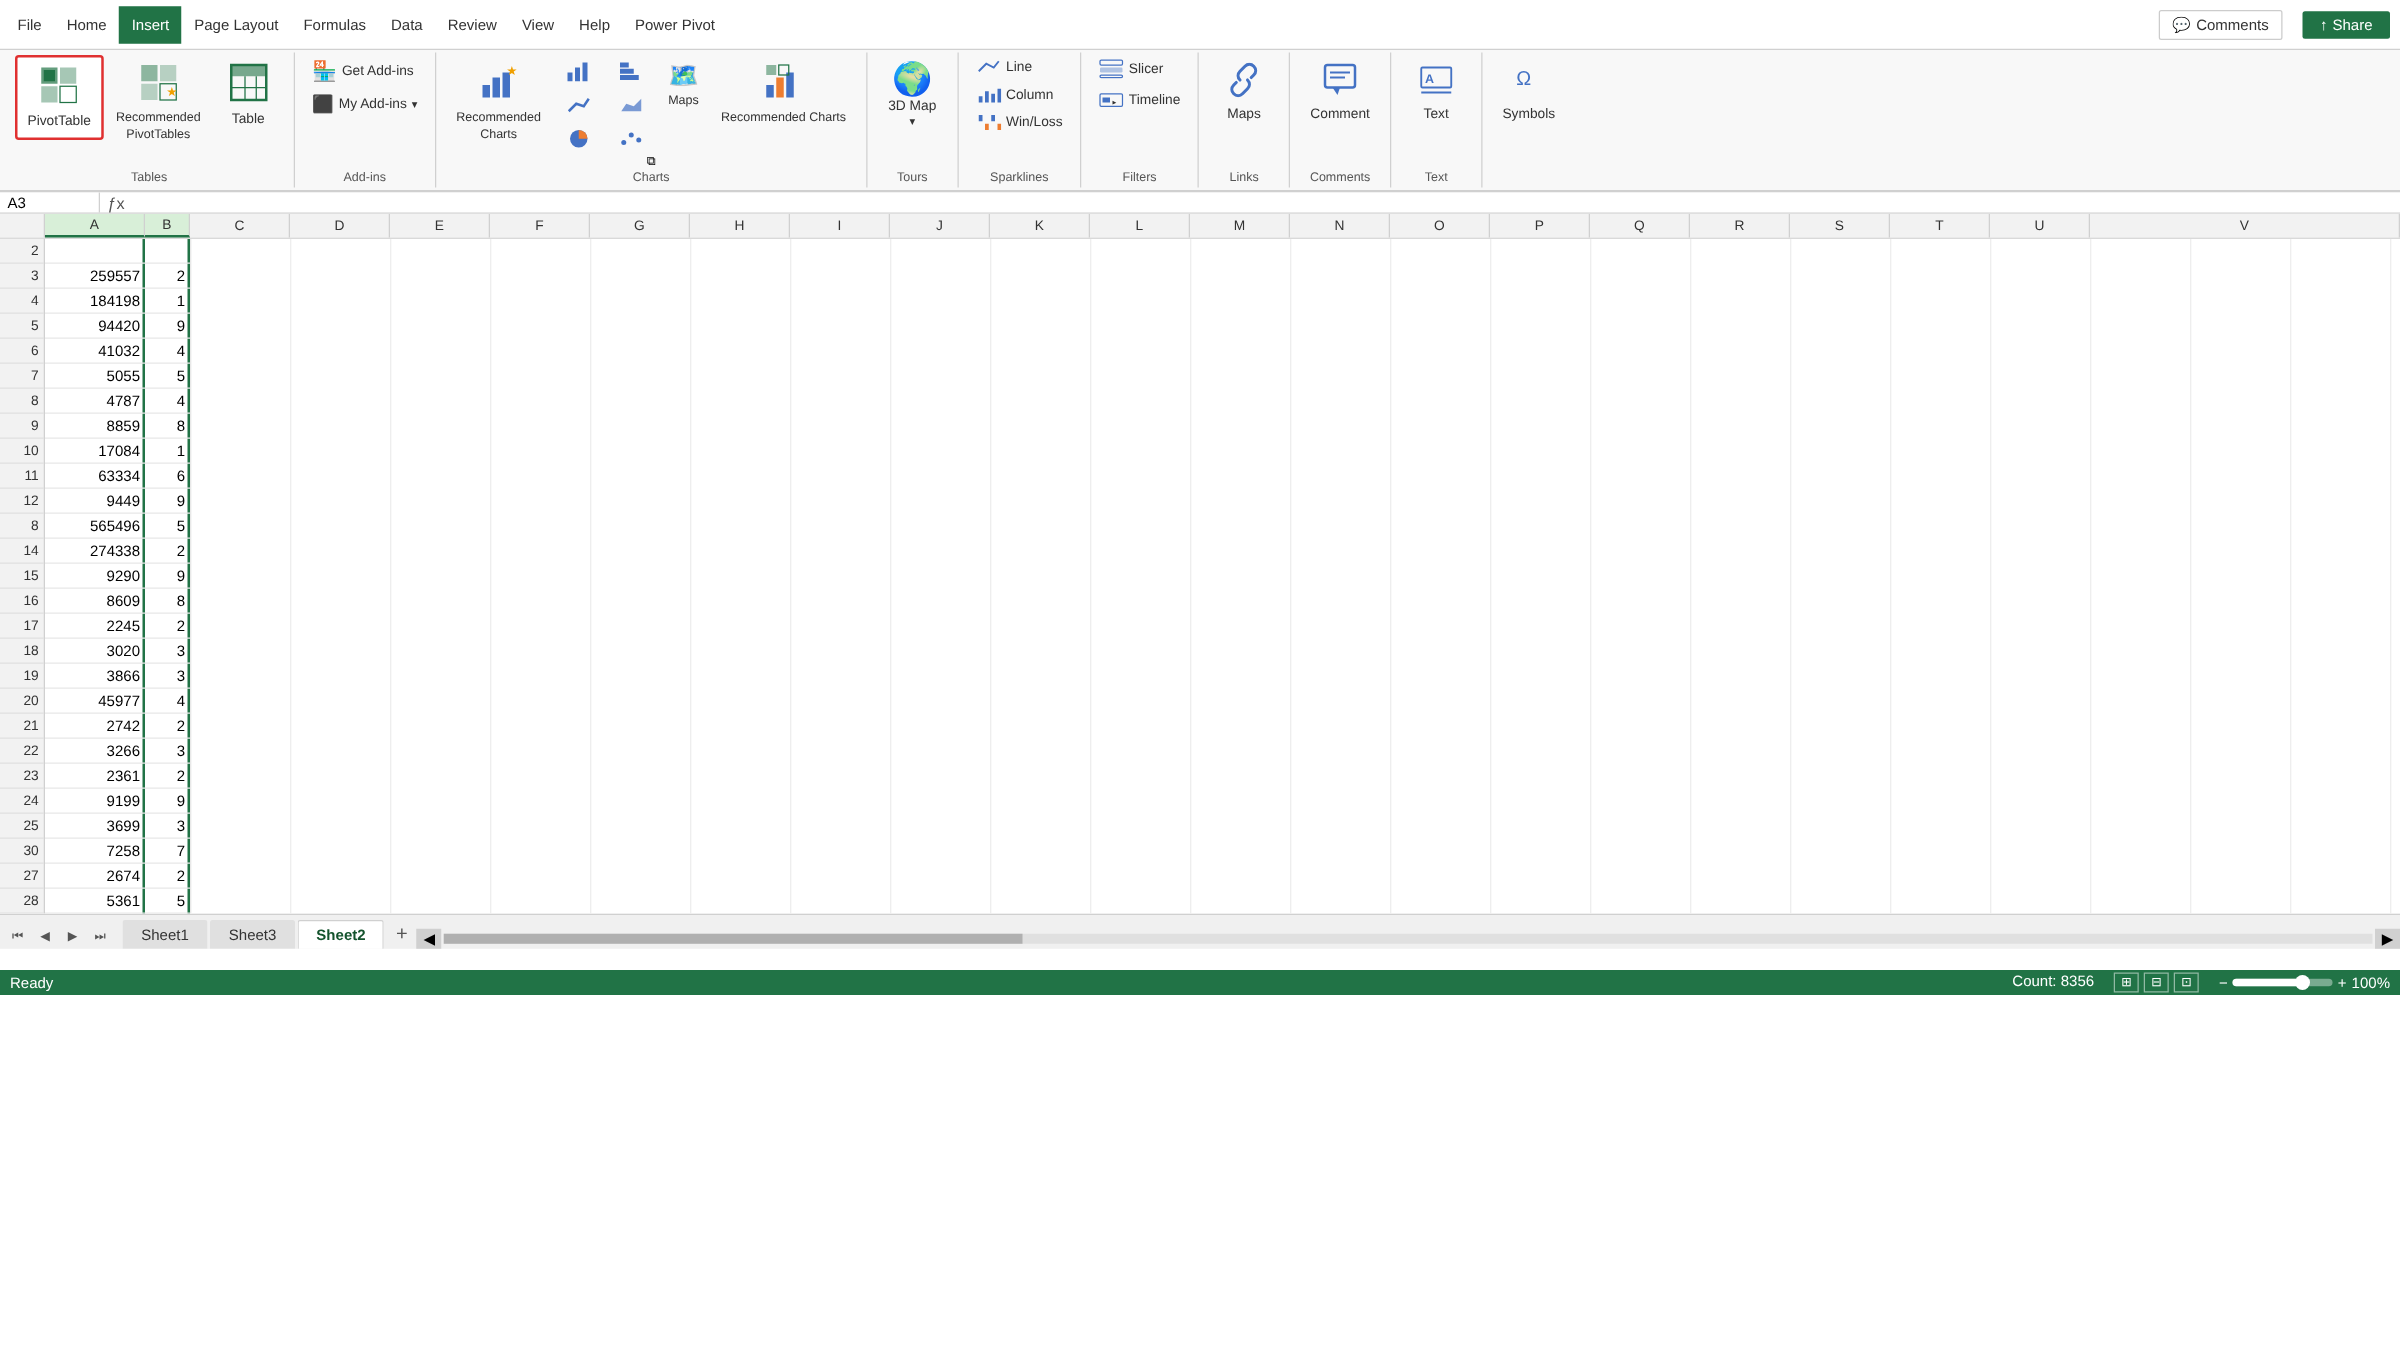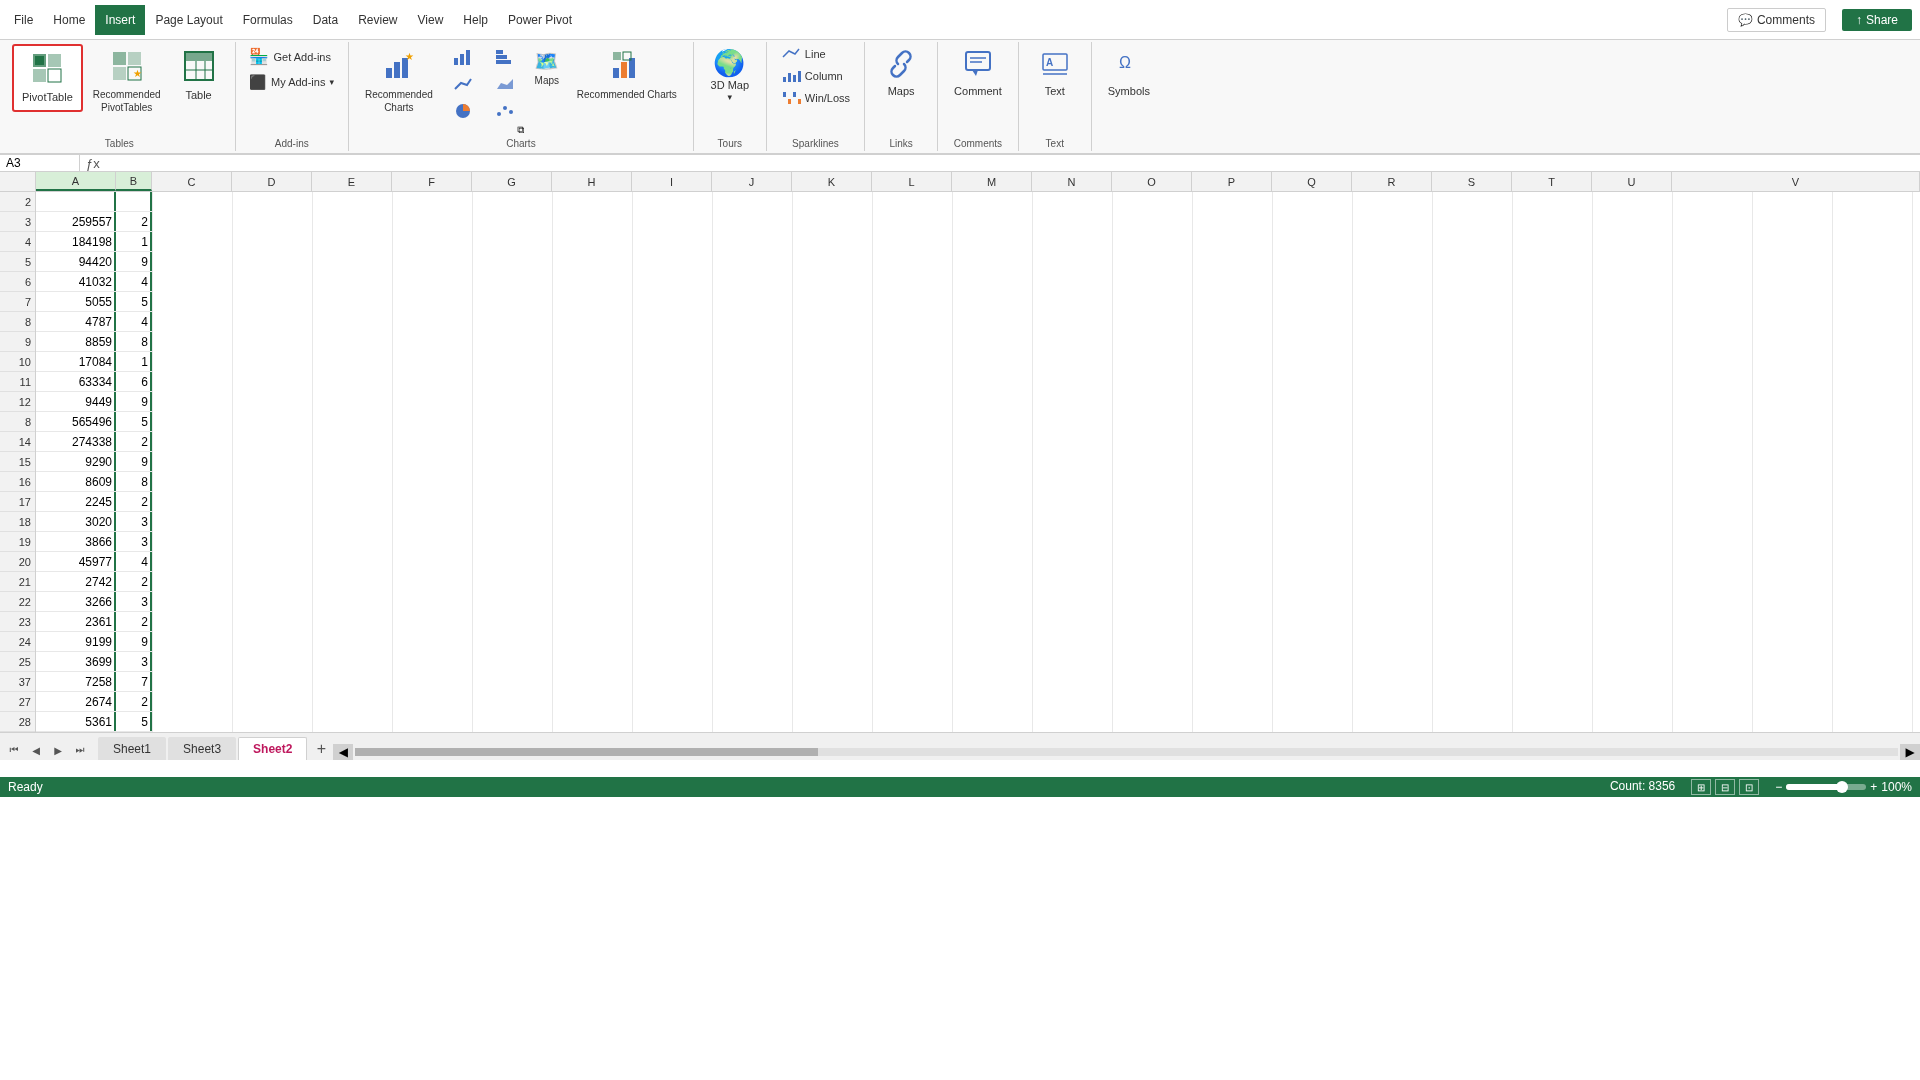--- a/index.html
+++ b/index.html
@@ -268,21 +268,21 @@
       color: #333;
       border: 1px solid transparent;
       border-bottom: none;
       border-radius: 2px 2px 0 0;
       background: #e0e0e0;
       margin-right: 2px;
     }
     .sheet-tab.active {
       background: #fff;
       border-color: #d0d0d0;
-      color: #be185d;
+      color: #14532d;
       font-weight: 600;
     }
     .sheet-add-btn {
       width: 24px;
       height: 22px;
       display: flex;
       align-items: center;
       justify-content: center;
       cursor: pointer;
       font-size: 16px;
@@ -533,20 +533,41 @@
           <rect x="7" y="8" width="3" height="5" fill="#ED7D31"></rect>
           <rect x="12" y="1" width="3" height="5" fill="#4472C4"></rect>
           <rect x="17" y="8" width="3" height="5" fill="#ED7D31"></rect>
         </svg>
         <span>Win/Loss</span>
       </div>
     </div>
     <div class="ribbon-group-label">Sparklines</div>
   </div>
 
+  <div class="ribbon-group">
+    <div class="ribbon-items" style="flex-direction:column; gap: 4px;">
+      <div class="ribbon-btn-small">
+        <svg width="20" height="16" viewBox="0 0 20 16">
+          <rect x="1" y="1" width="18" height="4" rx="1" fill="none" stroke="#4472C4" stroke-width="1"></rect>
+          <rect x="1" y="7" width="18" height="4" rx="1" fill="#4472C4" opacity="0.4"></rect>
+          <rect x="1" y="13" width="18" height="2" rx="1" fill="none" stroke="#4472C4" stroke-width="1"></rect>
+        </svg>
+        <span>Slicer</span>
+      </div>
+      <div class="ribbon-btn-small">
+        <svg width="20" height="14" viewBox="0 0 20 14">
+          <rect x="1" y="2" width="18" height="10" rx="1" fill="none" stroke="#4472C4" stroke-width="1"></rect>
+          <rect x="3" y="5" width="6" height="4" fill="#4472C4"></rect>
+          <text x="11" y="10" font-size="4" fill="#333">▶</text>
+        </svg>
+        <span>Timeline</span>
+      </div>
+    </div>
+    <div class="ribbon-group-label">Filters</div>
+  </div>
 
   <div class="ribbon-group">
     <div class="ribbon-items">
       <div class="ribbon-btn large">
         <div class="ribbon-icon">
           <svg width="28" height="28" viewBox="0 0 28 28">
             <path d="M8,16 L6,18 C4,20 4,23 6,25 C8,27 11,27 13,25 L17,21 C19,19 19,16 17,14" fill="none" stroke="#4472C4" stroke-width="2.5" stroke-linecap="round"></path>
             <path d="M20,12 L22,10 C24,8 24,5 22,3 C20,1 17,1 15,3 L11,7 C9,9 9,12 11,14" fill="none" stroke="#4472C4" stroke-width="2.5" stroke-linecap="round"></path>
           </svg>
         </div>
@@ -658,21 +679,21 @@
       <div class="row-header">16</div>
       <div class="row-header">17</div>
       <div class="row-header">18</div>
       <div class="row-header">19</div>
       <div class="row-header">20</div>
       <div class="row-header">21</div>
       <div class="row-header">22</div>
       <div class="row-header">23</div>
       <div class="row-header">24</div>
       <div class="row-header">25</div>
-      <div class="row-header">37</div>
+      <div class="row-header">30</div>
       <div class="row-header">27</div>
       <div class="row-header">28</div>
     </div>
 
     <div style="display:flex; flex:1; overflow:hidden;">
 
       <div class="grid-col col-a-highlight" style="width:80px; min-width:80px;">
         <div class="cell number col-a"></div>
         <div class="cell number col-a">259557</div>
         <div class="cell number col-a">184198</div>

